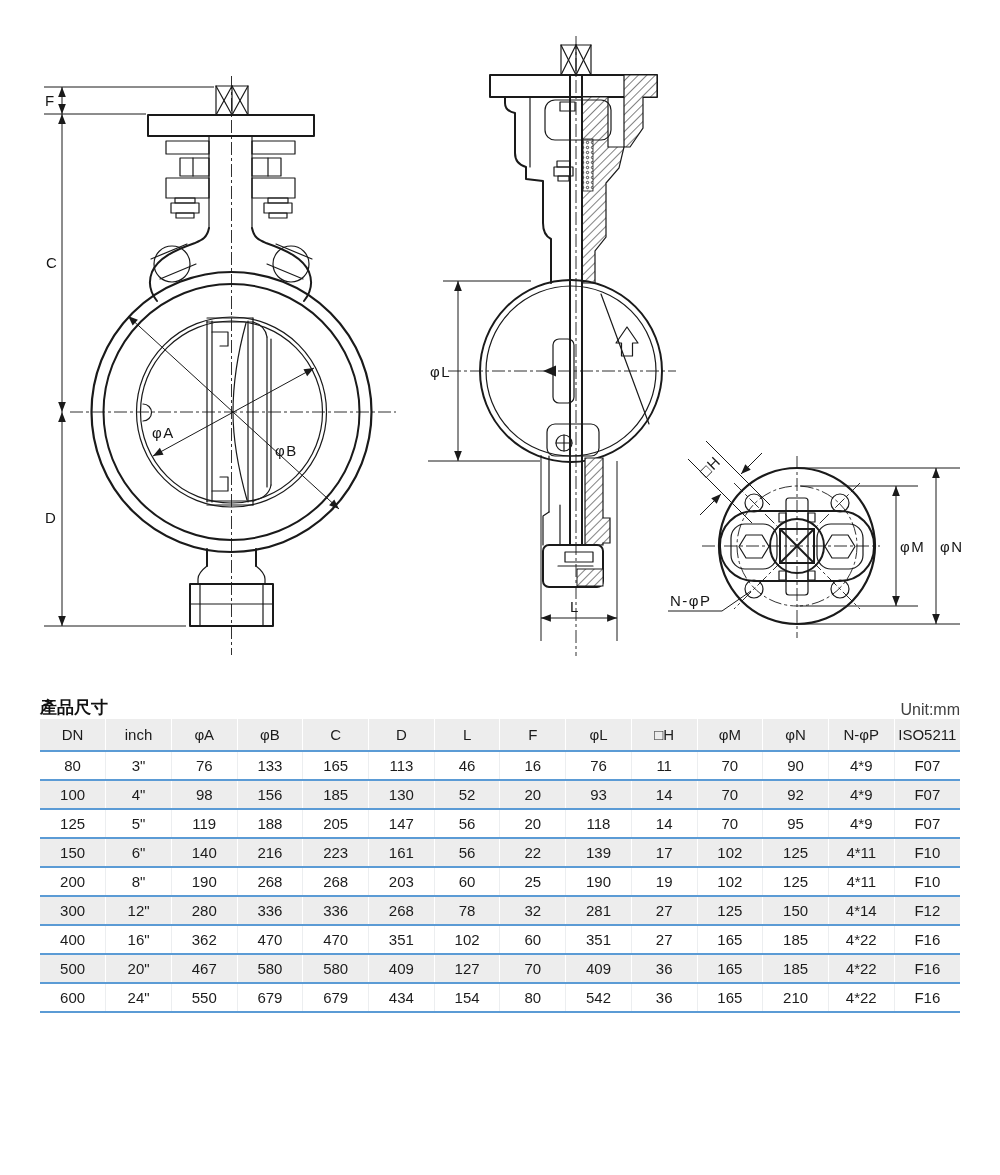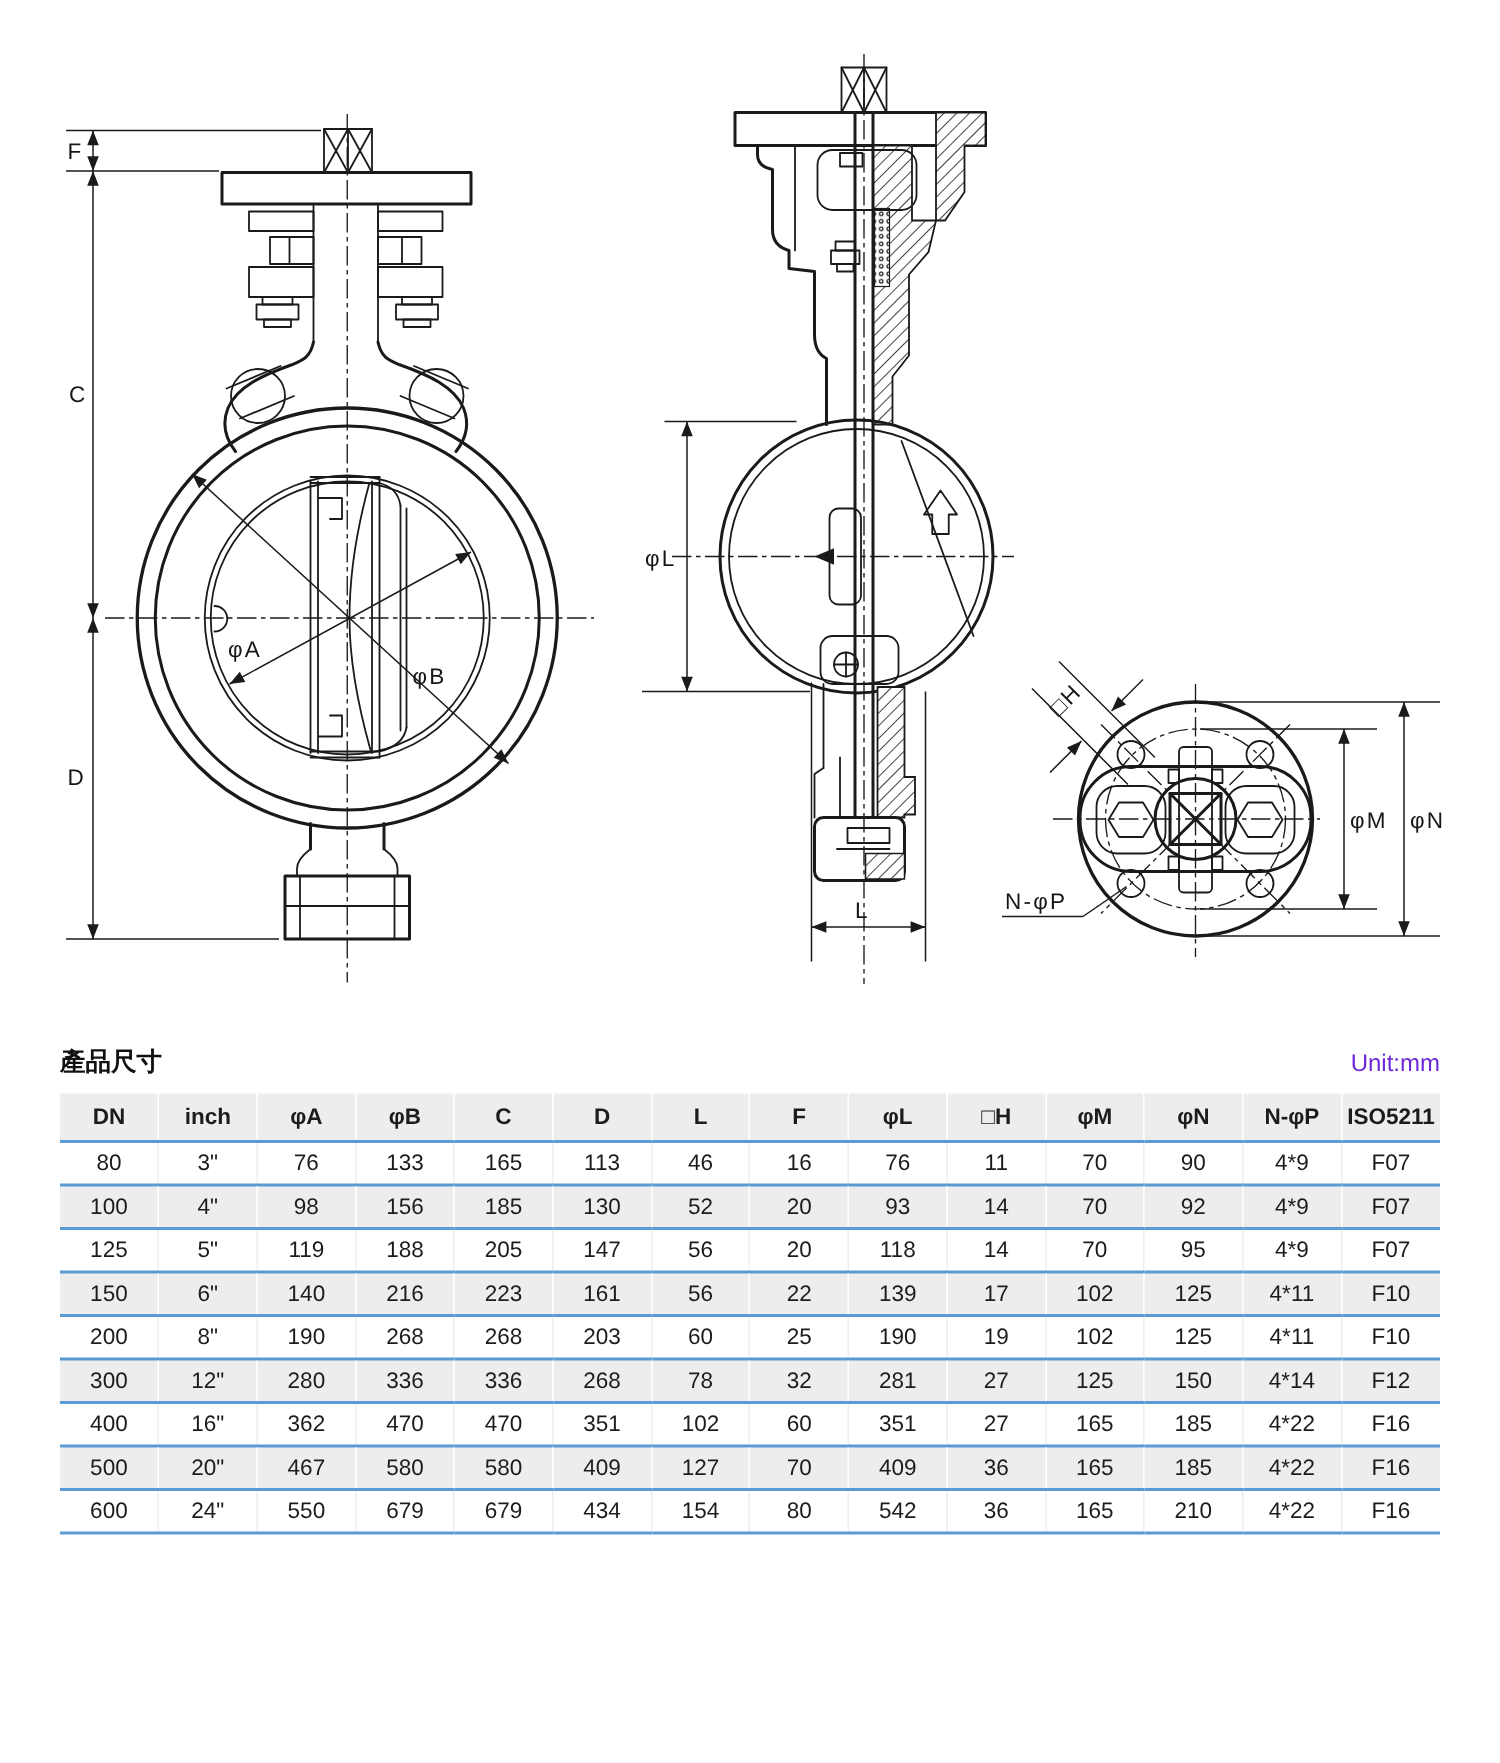--- a/index.html
+++ b/index.html
@@ -7,26 +7,26 @@
            font-family:"Liberation Sans",sans-serif; }
   svg text { font-family:"Liberation Sans",sans-serif; }
   .lbl { font-size:15px; fill:#161616; letter-spacing:1.5px; }
   .ol  { fill:none; stroke:#1a1a1a; stroke-width:2;   stroke-linejoin:round; stroke-linecap:round; }
   .o1  { fill:none; stroke:#1a1a1a; stroke-width:1.2; stroke-linejoin:round; stroke-linecap:round; }
   .o2  { fill:none; stroke:#1a1a1a; stroke-width:2.2; }
   .cl  { fill:none; stroke:#1a1a1a; stroke-width:0.9; stroke-dasharray:13 3 3 3; }
   .dim { fill:none; stroke:#1a1a1a; stroke-width:1; }
 
   .table-wrap { position:absolute; left:40px; top:696px; width:920px; }
-  .table-head { display:flex; justify-content:space-between; align-items:flex-end; margin-bottom:10px; }
+  .table-head { display:flex; justify-content:space-between; align-items:flex-end; }
   .tbl-title  { font-size:17px; font-weight:bold; color:#111; }
-  .tbl-unit   { font-size:16px; color:#6d28d9; }
+  .tbl-unit   { font-size:16px; color:#404040; }
   table.tbl { width:920px; border-collapse:collapse; table-layout:fixed;
               font-size:15px; color:#1c1c1c; }
-  table.tbl th { height:29px; background:#ededed; font-weight:bold;
+  table.tbl th { height:29px; background:#ededed; font-weight:normal;
                  border-bottom:2px solid #5b9bd5; border-right:1px solid #ffffff;
                  text-align:center; vertical-align:middle; }
   table.tbl td { height:25px; text-align:center; vertical-align:middle;
                  border-bottom:2px solid #5b9bd5; border-right:1px solid #eceef0; }
   table.tbl tbody tr:nth-child(even) td { background:#ededed; border-right-color:#ffffff; }
   table.tbl th:last-child, table.tbl td:last-child { border-right:none; }
 </style>
 </head>
 <body>
 

